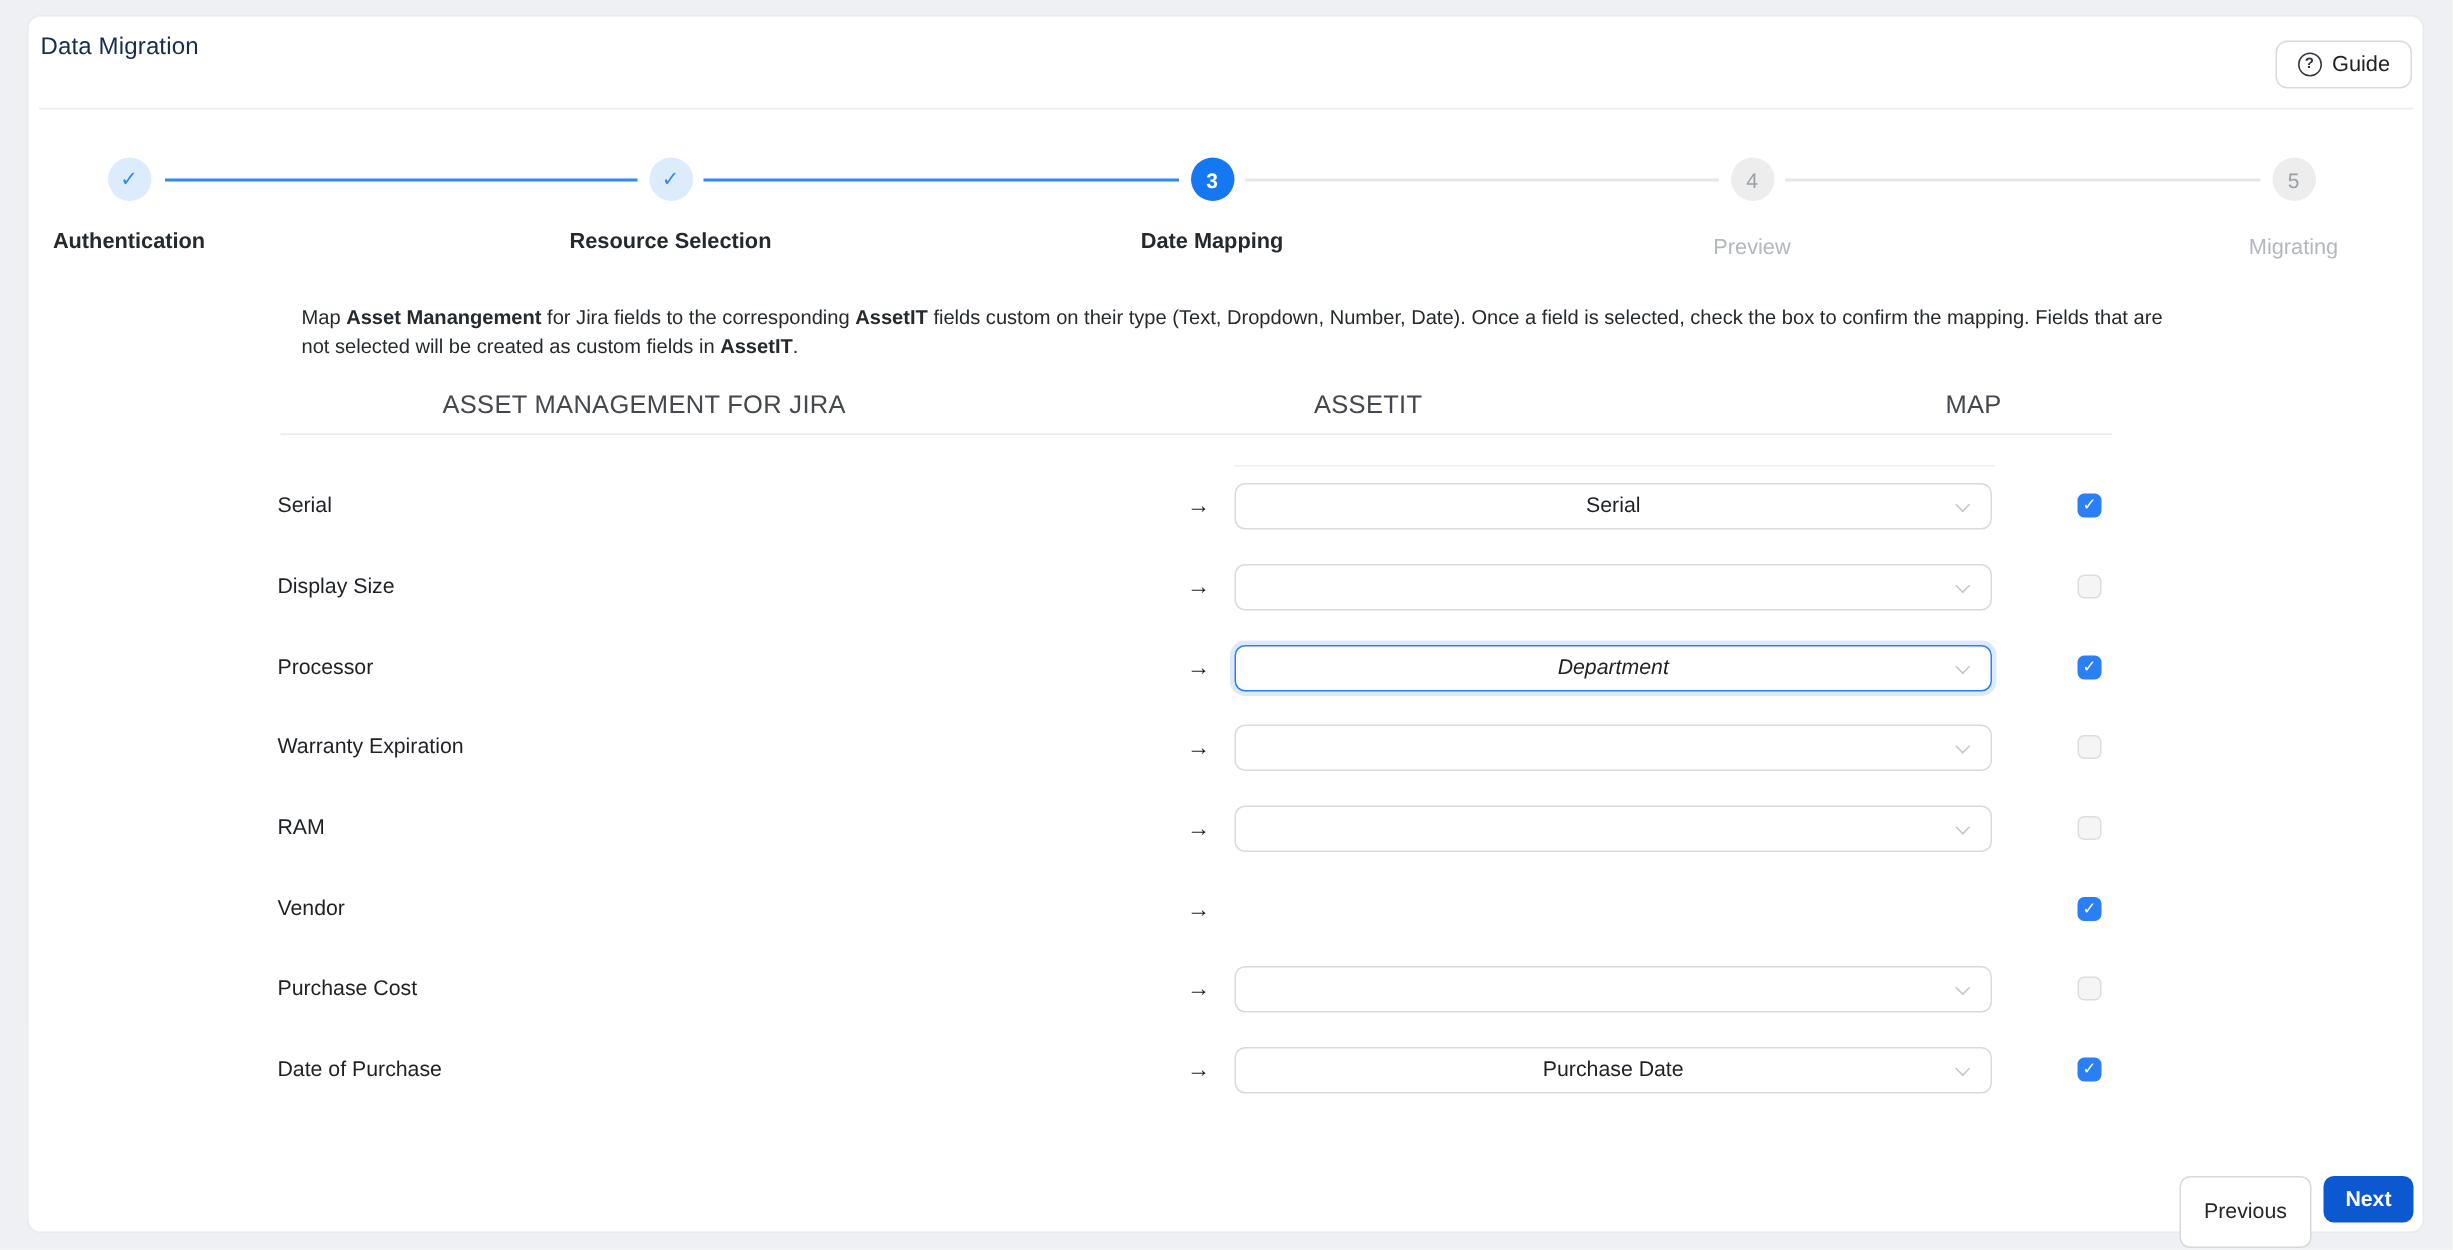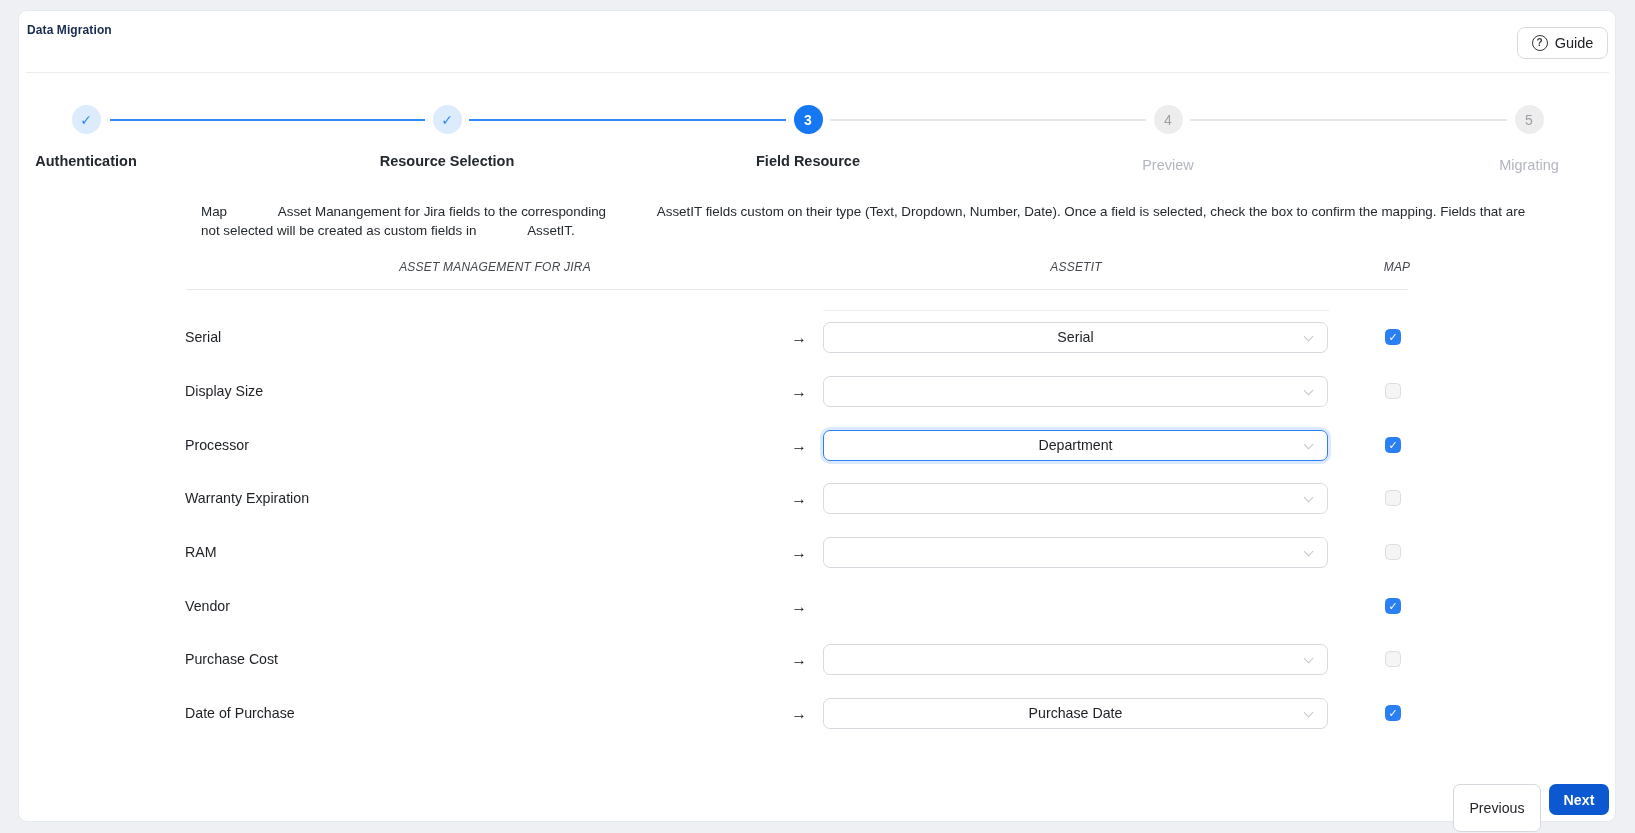--- a/index.html
+++ b/index.html
@@ -14,21 +14,21 @@
 
   
   .card {
     position:absolute; left:18px; top:10px; width:1598px; height:812px;
     background:#ffffff; border:1px solid #e7eaee; border-radius:9px;
   }
 
   
   .page-title {
     position:absolute; left:27px; top:23px;
-    font-size:12px; font-weight:700; color:#172b4d; letter-spacing:0.1px;
+    font-size:16px; font-weight:400; color:#172b4d; letter-spacing:0.1px;
   }
   .guide-btn {
     position:absolute; left:1517px; top:27px; width:91px; height:32px;
     background:#fff; border:1px solid #d8dadf; border-radius:8px;
     display:flex; align-items:center; justify-content:center; gap:7px;
     font-size:14.5px; color:#202226; cursor:pointer;
   }
   .q-icon {
     width:16px; height:16px; border:1.4px solid #33373c; border-radius:50%;
     display:inline-flex; align-items:center; justify-content:center;
@@ -55,26 +55,26 @@
   .step.upcoming .slabel { color:#b3b8bf; font-weight:400;margin-top:23px; }
   .connector { position:absolute; top:119px; height:1.5px; }
   .connector.done { background:#2f8af5; }
   .connector.todo { background:#e4e6e9; }
 
   
   .desc {
     position:absolute; left:201px; top:203px;
     font-size:13.4px; line-height:18.5px; color:#24292e;
   }
-  .desc b { font-weight:400;margin-left:47px; }
+  .desc b { font-weight:700; }
 
   
   .col-head {
-    position:absolute; top:260px; text-align:center;
-    font-size:12px; color:#44474d; letter-spacing:0.2px;font-style:italic;
+    position:absolute; top:260px; text-align:left;
+    font-size:17px; color:#44474d; letter-spacing:0.2px;
   }
   .head-underline { position:absolute; left:187px; top:289px; width:1221px; height:1px; background:#e8eaed; }
   .ghost-line    { position:absolute; left:823px; top:310px; width:507px; height:1px; background:#eff0f2; }
 
   
   .mrow { position:absolute; left:0; width:1612px; height:31px; }
   .rlabel {
     position:absolute; left:185px; top:0; line-height:31px;
     font-size:14.2px; color:#1d2025;
   }
@@ -91,20 +91,21 @@
     font-size:14.2px; color:#1d2025;
   }
   .select .chev {
     position:absolute; right:15px; top:10px; width:7px; height:7px;
     border-right:1.6px solid #c3c6cb; border-bottom:1.6px solid #c3c6cb;
     transform:rotate(45deg);
   }
   .select.focused {
     border:1.5px solid #2b7ff5;
     box-shadow:0 0 0 3px rgba(43,127,245,0.16);
+    font-style:italic;
   }
   .cbox {
     position:absolute; left:1385px; top:7.5px; width:16px; height:16px;
     border-radius:4.5px; background:#f5f5f6; border:1px solid #dadde1;
     cursor:pointer; display:flex; align-items:center; justify-content:center;
   }
   .cbox .tick { display:none; color:#fff; font-size:11px; font-weight:700; line-height:1; }
   .cbox.checked { background:#2b7ff5; border-color:#2b7ff5; }
   .cbox.checked .tick { display:inline; }
 
@@ -146,21 +147,21 @@
     <span class="check">✓</span>
 
   </div>
   <div class="slabel">Resource Selection</div>
 </div>
 <div class="step active" style="left:708px">
   <div class="circle">
 
     <span class="num">3</span>
   </div>
-  <div class="slabel">Field Resource</div>
+  <div class="slabel">Date Mapping</div>
 </div>
 <div class="step upcoming" style="left:1068px">
   <div class="circle">
 
     <span class="num">4</span>
   </div>
   <div class="slabel">Preview</div>
 </div>
 <div class="step upcoming" style="left:1429px">
   <div class="circle">

